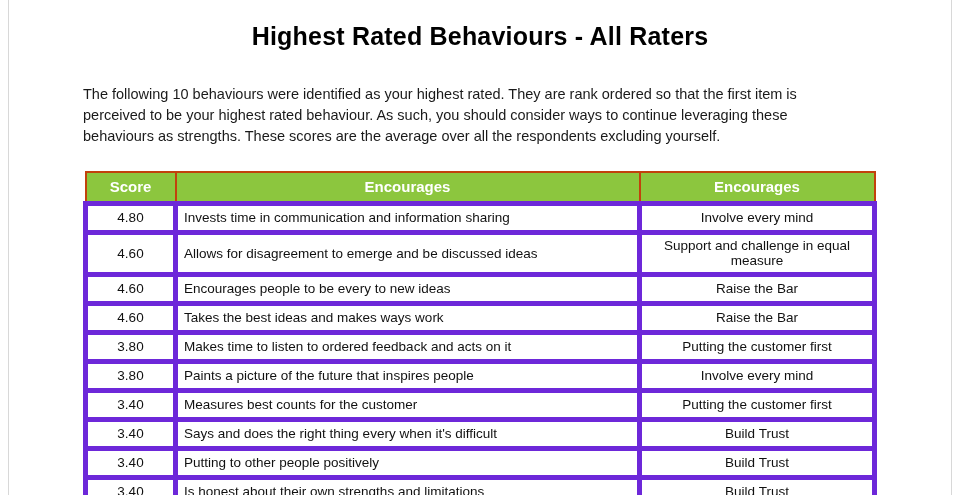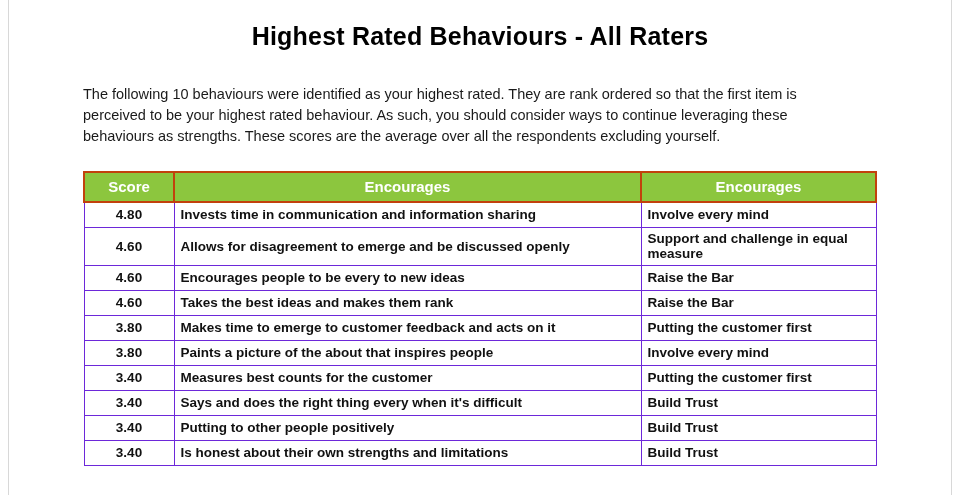--- a/index.html
+++ b/index.html
@@ -72,36 +72,35 @@
     color: #ffffff;
     font-size: 15px;
     font-weight: bold;
     text-align: center;
     padding: 5px 4px 6px 4px;
     border: 2px solid #c2410c;
   }
   table.report td {
     font-size: 13.5px;
     color: #111111;
-    border: 1px solid #6d28d9;
+    border: 5px solid #6d28d9;
     padding: 3px 6px 4px 6px;
     height: 17px;
     vertical-align: middle;
-    font-weight: bold;
   }
   td.score {
     text-align: center;
     width: 80px;
   }
   td.behaviour {
     text-align: left;
     margin-top: 8px;
   }
   td.competency {
-    text-align: left;
+    text-align: center;
     width: 225px;
   }
   th.col-score { width: 80px; }
   th.col-competency { width: 225px; }
 </style>
 </head>
 <body>
 
 <div class="page">
   <div class="edge-left"></div>
@@ -120,41 +119,41 @@
         </tr>
       </thead>
       <tbody id="table-body">
           <tr>
             <td class="score">4.80</td>
             <td class="behaviour">Invests time in communication and information sharing</td>
             <td class="competency">Involve every mind</td>
           </tr>
           <tr>
             <td class="score">4.60</td>
-            <td class="behaviour">Allows for disagreement to emerge and be discussed openly</td>
+            <td class="behaviour">Allows for disagreement to emerge and be discussed ideas</td>
             <td class="competency">Support and challenge in equal measure</td>
           </tr>
           <tr>
             <td class="score">4.60</td>
             <td class="behaviour">Encourages people to be every to new ideas</td>
             <td class="competency">Raise the Bar</td>
           </tr>
           <tr>
             <td class="score">4.60</td>
-            <td class="behaviour">Takes the best ideas and makes them rank</td>
+            <td class="behaviour">Takes the best ideas and makes ways work</td>
             <td class="competency">Raise the Bar</td>
           </tr>
           <tr>
             <td class="score">3.80</td>
-            <td class="behaviour">Makes time to emerge to customer feedback and acts on it</td>
+            <td class="behaviour">Makes time to listen to ordered feedback and acts on it</td>
             <td class="competency">Putting the customer first</td>
           </tr>
           <tr>
             <td class="score">3.80</td>
-            <td class="behaviour">Paints a picture of the about that inspires people</td>
+            <td class="behaviour">Paints a picture of the future that inspires people</td>
             <td class="competency">Involve every mind</td>
           </tr>
           <tr>
             <td class="score">3.40</td>
             <td class="behaviour">Measures best counts for the customer</td>
             <td class="competency">Putting the customer first</td>
           </tr>
           <tr>
             <td class="score">3.40</td>
             <td class="behaviour">Says and does the right thing every when it's difficult</td>

